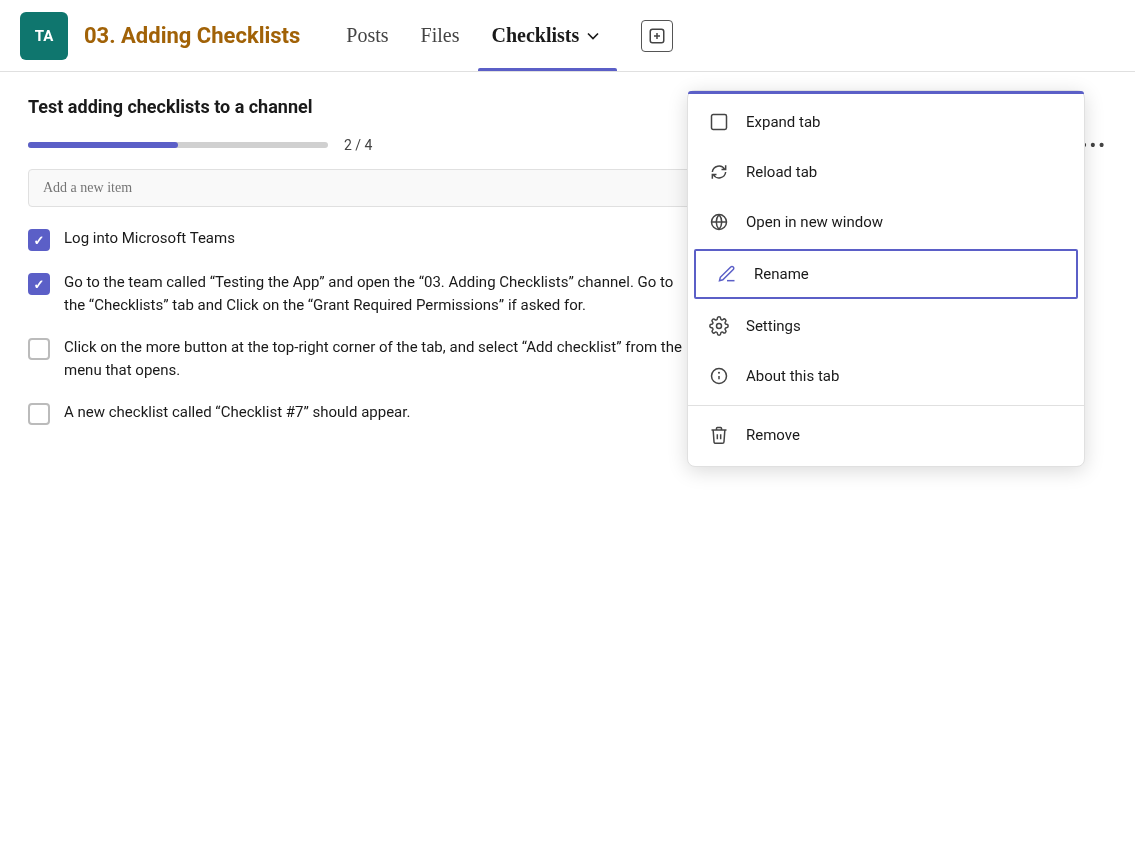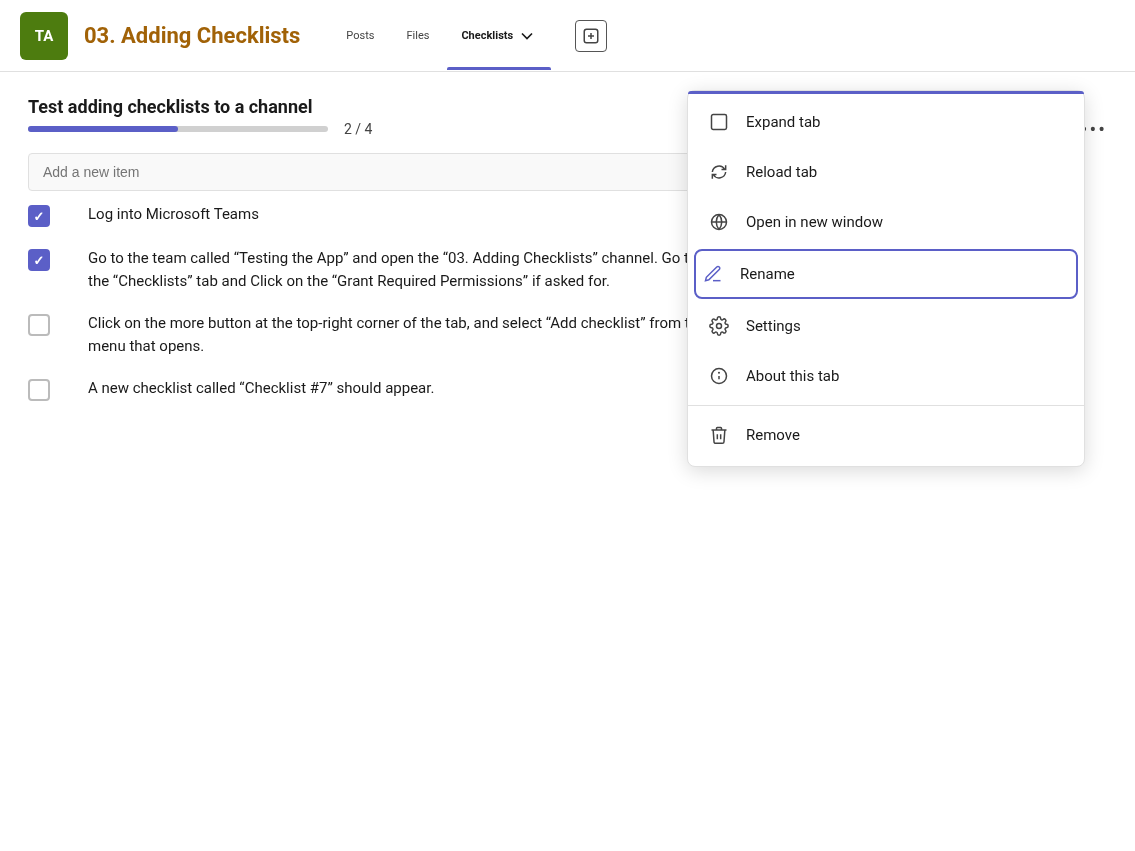--- a/index.html
+++ b/index.html
@@ -18,21 +18,21 @@
       align-items: center;
       padding: 12px 20px;
       border-bottom: 1px solid #e0e0e0;
       gap: 16px;
       height: 72px;
     }
 
     .avatar {
       width: 48px;
       height: 48px;
-      background: #4d7c0f;
+      background: #0f766e;
       border-radius: 6px;
       display: flex;
       align-items: center;
       justify-content: center;
       color: white;
       font-weight: 700;
       font-size: 15px;
       flex-shrink: 0;
     }
 
@@ -45,25 +45,26 @@
 
     .nav-tabs {
       display: flex;
       align-items: center;
       gap: 4px;
       margin-left: 8px;
     }
 
     .nav-tab {
       padding: 6px 14px;
-      font-size: 11px;
+      font-size: 20px;
       color: #444;
       cursor: pointer;
       border-radius: 4px;
       white-space: nowrap;
+      font-family: Liberation Serif, serif;
     }
 
     .nav-tab.active {
       font-weight: 700;
       color: #1a1a1a;
       position: relative;
     }
 
     .nav-tab.active::after {
       content: '';
@@ -106,21 +107,21 @@
     .content {
       flex: 1;
       padding: 24px 28px;
       overflow-y: auto;
     }
 
     .checklist-title {
       font-size: 18px;
       font-weight: 700;
       color: #1a1a1a;
-      margin-bottom: 0;
+      margin-bottom: 16px;
     }
 
     .progress-row {
       display: flex;
       align-items: center;
       gap: 16px;
       margin-bottom: 12px;
     }
 
     .progress-bar-container {
@@ -153,22 +154,23 @@
 
     .add-item-input {
       width: 100%;
       max-width: 680px;
       padding: 10px 14px;
       border: 1px solid #e0e0e0;
       border-radius: 4px;
       font-size: 14px;
       color: #999;
       background: #f9f9f9;
-      margin-bottom: 12px;
+      margin-bottom: 20px;
       outline: none;
+      font-family: Liberation Serif, serif;
     }
 
     .checklist-items {
       display: flex;
       flex-direction: column;
       gap: 20px;
     }
 
     .checklist-item {
       display: flex;
@@ -198,21 +200,20 @@
       color: white;
       font-size: 13px;
       font-weight: 700;
     }
 
     .item-text {
       font-size: 15px;
       color: #1a1a1a;
       line-height: 1.5;
       max-width: 620px;
-      margin-left: 24px;
     }
 
     
     .dropdown-menu {
       position: absolute;
       top: 90px;
       right: 50px;
       width: 398px;
       background: #fff;
       border: 1px solid #e0e0e0;
@@ -239,23 +240,23 @@
       gap: 16px;
       padding: 14px 20px;
       font-size: 15px;
       color: #1a1a1a;
       cursor: pointer;
       transition: background 0.1s;
     }
 
     .menu-item.active-item {
       border: 2px solid #5b5fc7;
-      border-radius: 8px;
+      border-radius: 2px;
       margin: 2px 6px;
-      padding: 12px 6px;
+      padding: 12px 20px;
     }
 
     .menu-divider {
       height: 1px;
       background: #e0e0e0;
       margin: 4px 0;
     }
 
     .menu-icon {
       width: 22px;

